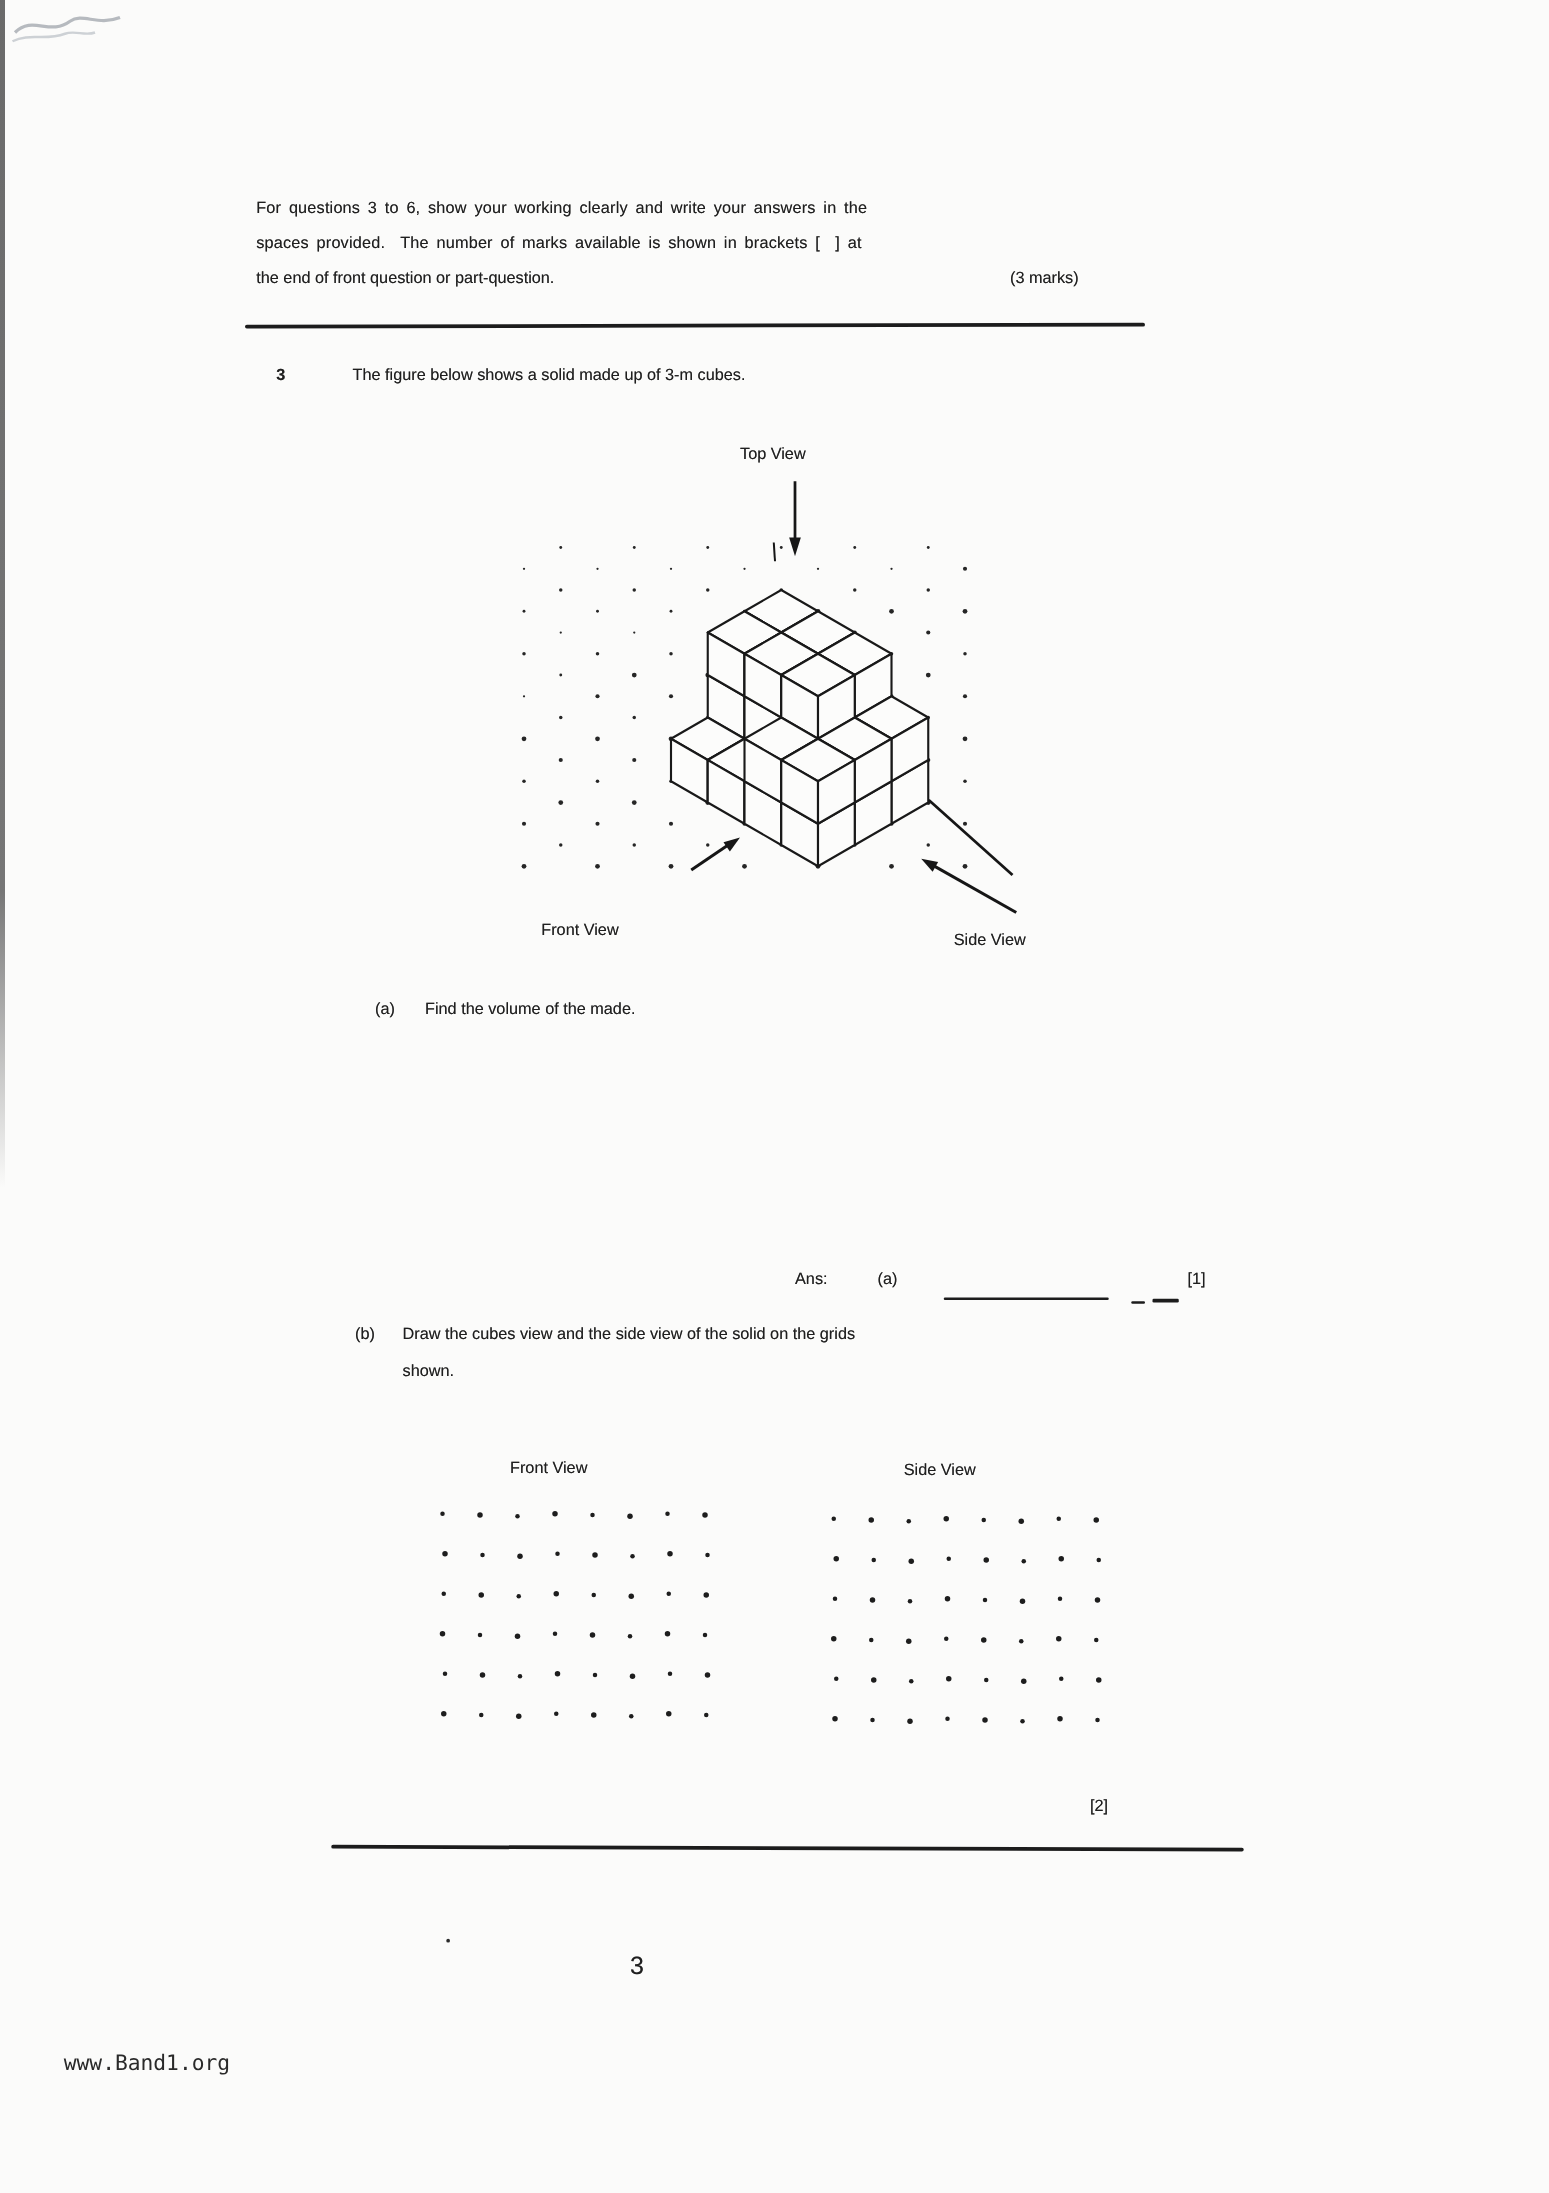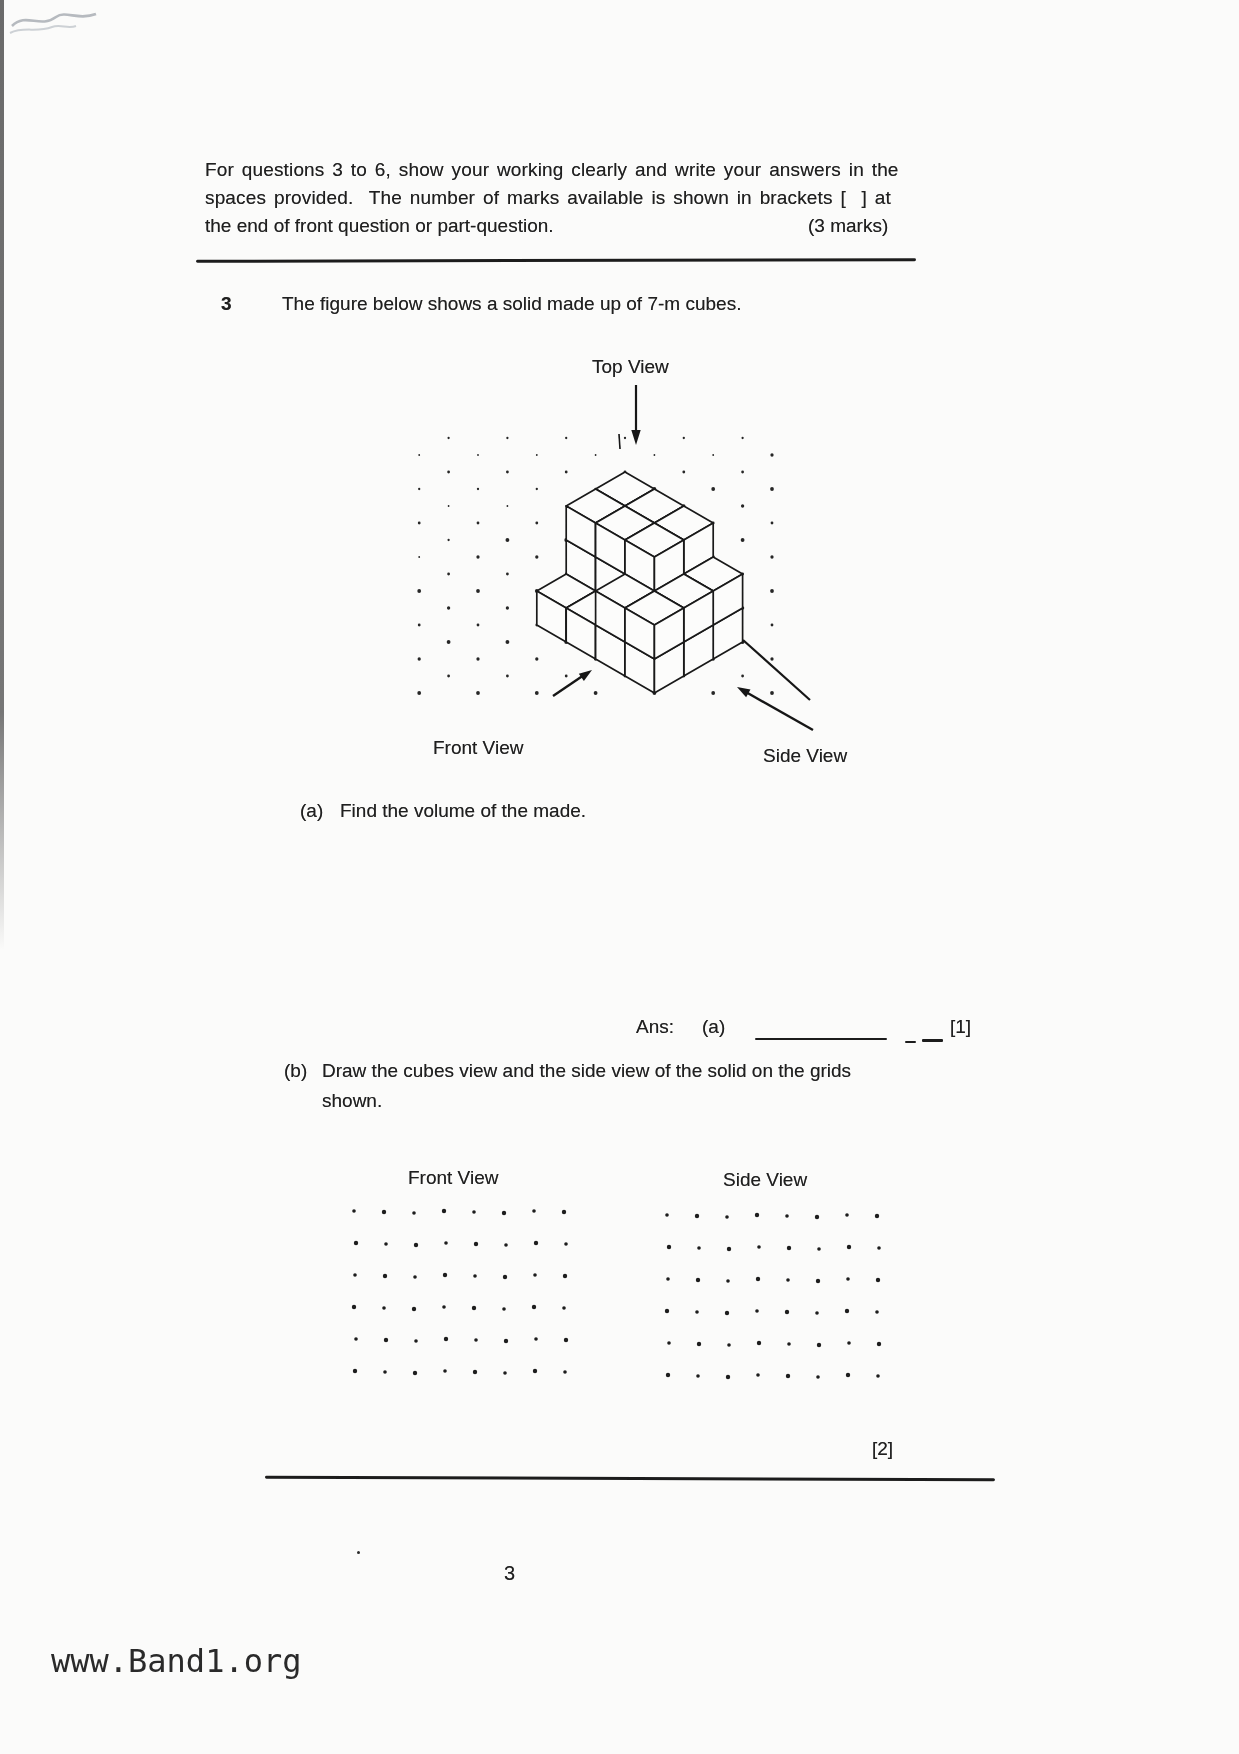--- a/index.html
+++ b/index.html
@@ -3,21 +3,21 @@
 <meta charset="utf-8">
 <style>
   html,body{margin:0;padding:0;}
   body{
     width:1239px;height:1754px;position:relative;overflow:hidden;
     background:#fbfbfa;
     font-family:"Liberation Sans", sans-serif;
     color:#212121;
   }
   .t{
-    position:absolute;white-space:pre;font-size:19px;line-height:1.25;
+    position:absolute;white-space:pre;font-size:13px;line-height:1.25;
     color:#1f1f1f;text-shadow:0 0 .5px rgba(20,20,20,.55);
   }
   .stretch{word-spacing:2.4px;letter-spacing:.15px;}
   .rule{position:absolute;background:#1c1c1c;border-radius:2px;}
   .dash{position:absolute;background:#1c1c1c;border-radius:1px;}
   .speck{position:absolute;background:#2b2b2b;border-radius:50%;}
   .scan-edge{
     position:absolute;left:0;top:0;width:4px;height:950px;
     background:linear-gradient(to bottom,#3a3a3a 0%,#4a4a4a 75%,rgba(80,80,80,0) 100%);
     opacity:.75;
@@ -35,21 +35,21 @@
 </svg>
 
 <div class="t stretch" style="left:205px;top:158px">For questions 3 to 6, show your working clearly and write your answers in the</div>
 <div class="t stretch" style="left:205px;top:186px">spaces provided.  The number of marks available is shown in brackets [  ] at</div>
 <div class="t" style="left:205px;top:214px">the end of front question or part-question.</div>
 <div class="t" style="left:808px;top:214px">(3 marks)</div>
 
 <div class="rule" style="left:196px;top:259px;width:720px;height:2.6px;transform:rotate(-0.12deg)"></div>
 
 <div class="t" style="left:221px;top:292px;font-weight:bold">3</div>
-<div class="t" style="left:282px;top:292px">The figure below shows a solid made up of 7-m cubes.</div>
+<div class="t" style="left:282px;top:292px">The figure below shows a solid made up of 3-m cubes.</div>
 
 <div class="t" style="left:592px;top:355px">Top View</div>
 <div class="t" style="left:433px;top:736px">Front View</div>
 <div class="t" style="left:763px;top:744px">Side View</div>
 
 <svg id="solid-svg" style="left:360px;top:308px" width="480" height="480" viewBox="0 0 480 480">
     <g>
       <circle cx="88.6" cy="130.0" r="1.15" fill="#262626"></circle>
       <circle cx="147.4" cy="130.0" r="1.15" fill="#262626"></circle>
       <circle cx="206.2" cy="130.0" r="1.15" fill="#262626"></circle>
@@ -372,13 +372,13 @@
       <circle cx="195" cy="175" r="2.2" fill="#1d1d1d"></circle>
       <circle cx="225" cy="176" r="1.8" fill="#1d1d1d"></circle>
     </g>
   </svg>
 
 <div class="t" style="left:872px;top:1437px">[2]</div>
 <div class="rule" style="left:265px;top:1477px;width:730px;height:2.6px;transform:rotate(0.18deg)"></div>
 
 <div class="speck" style="left:357px;top:1551px;width:3px;height:3px"></div>
 <div class="t" style="left:504px;top:1561px;font-size:20px">3</div>
-<div class="t mono" style="left:51px;top:1641px;font-size:32px;color:#2a2a2a;text-shadow:none">www.Band1.org</div>
+<div class="t mono" style="left:51px;top:1641px;font-size:17px;color:#2a2a2a;text-shadow:none">www.Band1.org</div>
 
 </body></html>

